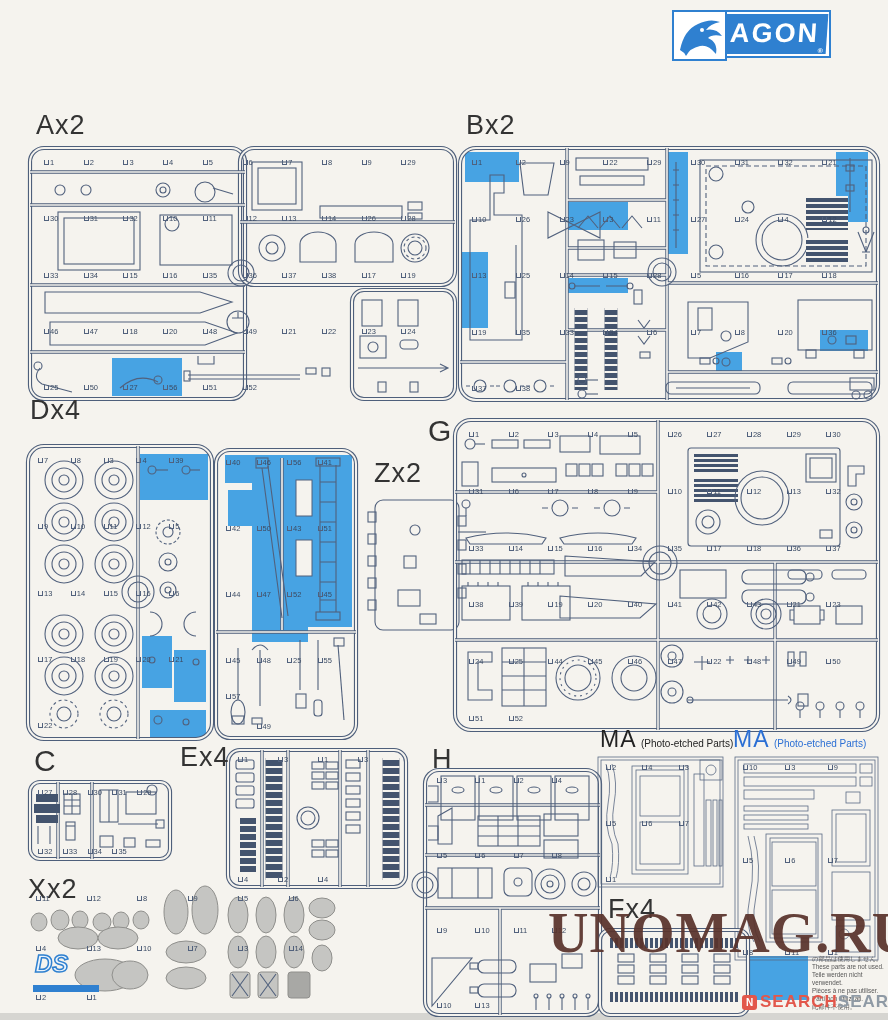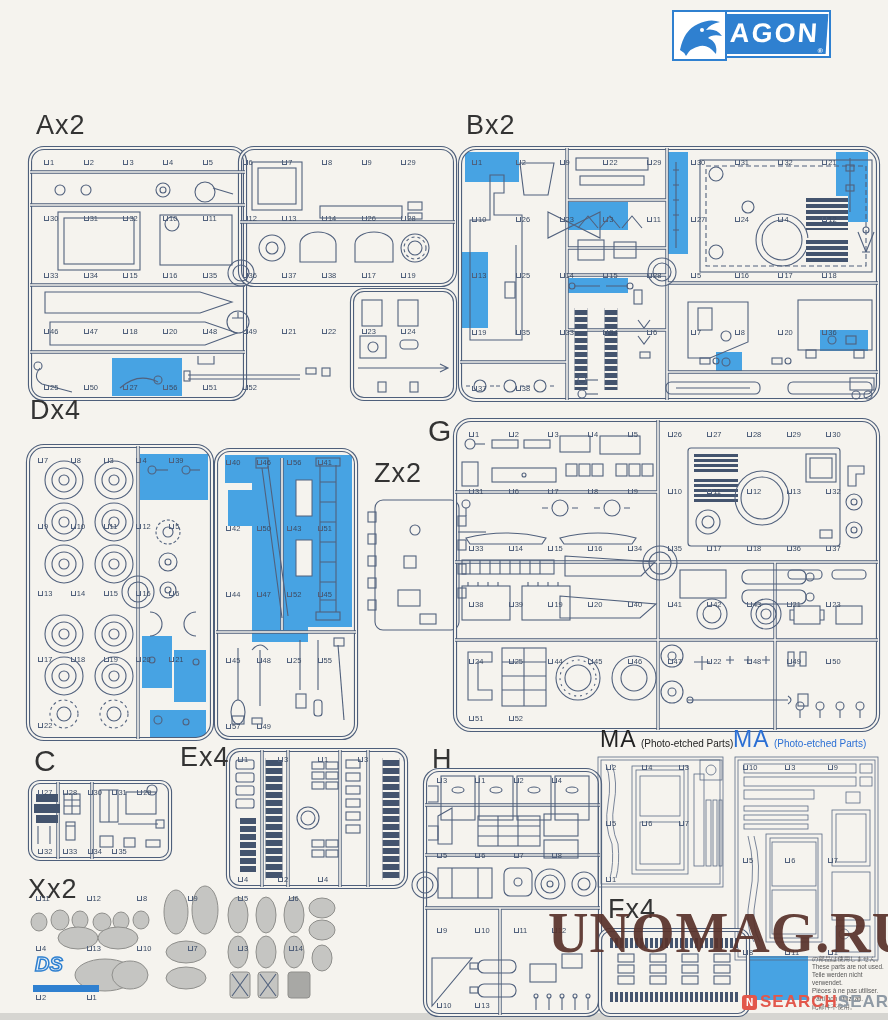--- a/index.html
+++ b/index.html
@@ -41,21 +41,21 @@
       font-weight:bold;letter-spacing:5.5px;color:#6d4038;opacity:.85}
   .legend{position:absolute;left:812px;top:955px;z-index:2;width:74px}
   .legend div{font-size:6.3px;line-height:8px;color:#555}
   .hs{position:absolute;left:742px;top:992px;z-index:4;display:flex;align-items:center}
   .hs-icon{width:15px;height:15px;border-radius:3px;background:#e2574b;margin-right:3px;
       display:flex;align-items:center;justify-content:center}
   .hs-icon span{color:#fff;font-size:10px;font-weight:bold}
   .hs-hobby{color:#e2574b;font-weight:bold;font-size:17px;letter-spacing:1px}
   .hs-search{color:#8f9aa5;font-weight:bold;font-size:17px;letter-spacing:1px}
   .ds{position:absolute;left:35px;top:950px;z-index:2;
-      font-style:italic;font-weight:bold;font-size:20px;color:#eaf3fb;
+      font-style:italic;font-weight:bold;font-size:24px;color:#eaf3fb;
       -webkit-text-stroke:1.5px #2f80d0;line-height:28px}
   .ds-bar{position:absolute;left:33px;top:985px;z-index:2;width:66px;height:7px;background:#2f80d0}
   .botbar{position:absolute;left:0;top:1013px;width:888px;height:7px;background:#d6d5d1;z-index:0}
 </style>
 </head>
 <body>
 
 <div id="stage">
 
 <svg width="888" height="1020" viewBox="0 0 888 1020">
@@ -773,21 +773,21 @@
     <div class="pn" style="left: 287px; top: 524px;">43</div>
     <div class="pn" style="left: 317.5px; top: 524px;">51</div>
     <div class="pn" style="left: 226px; top: 590px;">44</div>
     <div class="pn" style="left: 256.5px; top: 590px;">47</div>
     <div class="pn" style="left: 287px; top: 590px;">52</div>
     <div class="pn" style="left: 317.5px; top: 590px;">45</div>
     <div class="pn" style="left: 226px; top: 656px;">45</div>
     <div class="pn" style="left: 256.5px; top: 656px;">48</div>
     <div class="pn" style="left: 287px; top: 656px;">25</div>
     <div class="pn" style="left: 317.5px; top: 656px;">55</div>
-    <div class="pn" style="left: 226px; top: 722px;">57</div>
+    <div class="pn" style="left: 226px; top: 692px;">57</div>
     <div class="pn" style="left: 256.5px; top: 722px;">49</div>
     <div class="pn" style="left: 469px; top: 430px;">1</div>
     <div class="pn" style="left: 508.7px; top: 430px;">2</div>
     <div class="pn" style="left: 548.4px; top: 430px;">3</div>
     <div class="pn" style="left: 588.1px; top: 430px;">4</div>
     <div class="pn" style="left: 627.8px; top: 430px;">5</div>
     <div class="pn" style="left: 667.5px; top: 430px;">26</div>
     <div class="pn" style="left: 707.2px; top: 430px;">27</div>
     <div class="pn" style="left: 746.9px; top: 430px;">28</div>
     <div class="pn" style="left: 786.6px; top: 430px;">29</div>

